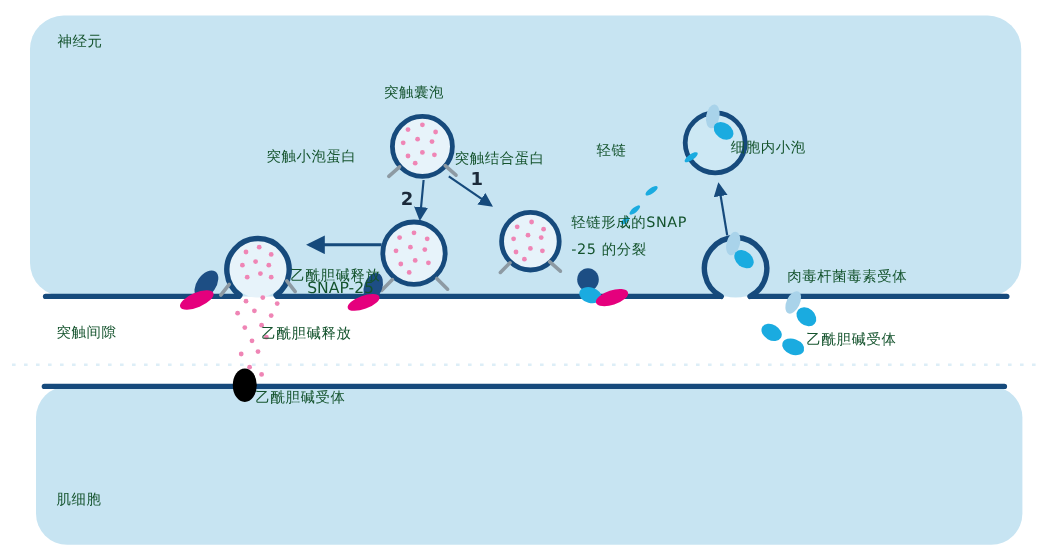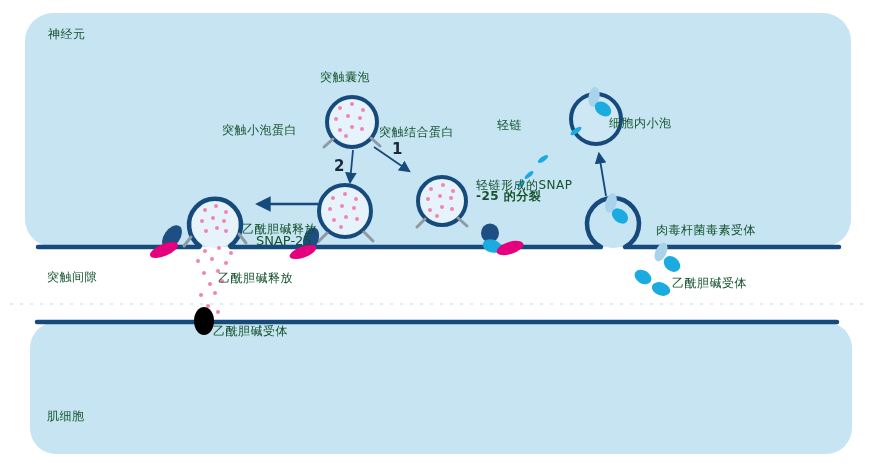--- a/index.html
+++ b/index.html
@@ -181,21 +181,21 @@
   </g>
 </svg>
 
 <div class="lbl" style="left:48px; top:28px;">神经元</div>
 <div class="lbl" style="left:320px; top:71px;">突触囊泡</div>
 <div class="lbl" style="left:222px; top:124px;">突触小泡蛋白</div>
 <div class="lbl" style="left:379px; top:126px;">突触结合蛋白</div>
 <div class="lbl" style="left:497px; top:119px;">轻链</div>
 <div class="lbl" style="left:609px; top:69px;margin-top:48px;">细胞内小泡</div>
 <div class="lbl" style="left:476px; top:179px;">轻链形成的SNAP</div>
-<div class="lbl" style="left:476px; top:190px;font-weight:bold;">-25 的分裂</div>
+<div class="lbl" style="left:476px; top:202px;">-25 的分裂</div>
 <div class="lbl latin" style="left:256px; top:210px;">SNAP-25</div>
 <div class="lbl" style="left:242px; top:223px;">乙酰胆碱释放</div>
 <div class="lbl" style="left:656px; top:224px;">肉毒杆菌毒素受体</div>
 <div class="lbl" style="left:47px; top:271px;">突触间隙</div>
 <div class="lbl" style="left:218px; top:272px;">乙酰胆碱释放</div>
 <div class="lbl" style="left:672px; top:277px;">乙酰胆碱受体</div>
 <div class="lbl" style="left:213px; top:325px;">乙酰胆碱受体</div>
 <div class="lbl" style="left:47px; top:410px;">肌细胞</div>
 <div class="lbl step" style="left:392px; top:141px;">1</div>
 <div class="lbl step" style="left:334px; top:158px;">2</div>

